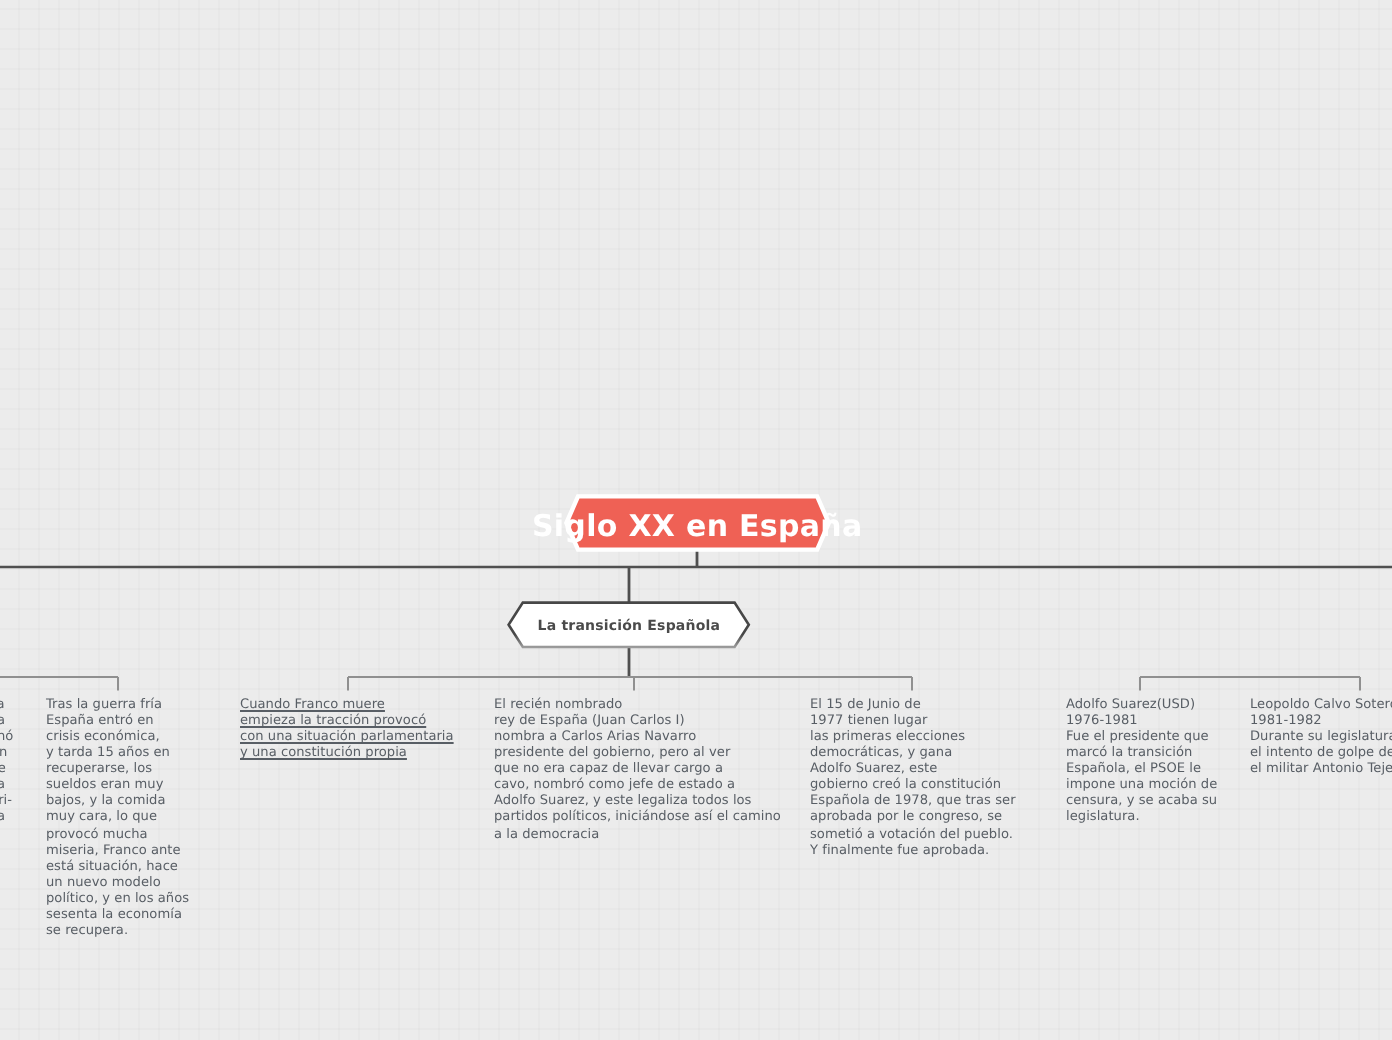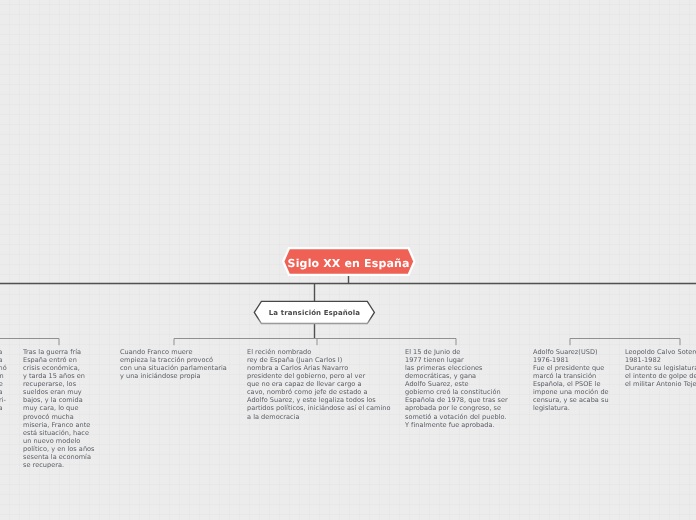--- a/index.html
+++ b/index.html
@@ -42,40 +42,40 @@
       <path d="M680 338.5 L680 345.2" stroke="#909090" stroke-width="1" fill="none"></path>
       <path d="M-10 338.5 L59 338.5" stroke="#909090" stroke-width="1" fill="none"></path>
       <path d="M174 338.5 L456 338.5" stroke="#909090" stroke-width="1" fill="none"></path>
       <path d="M570 338.5 L680 338.5" stroke="#909090" stroke-width="1" fill="none"></path>
     </svg>
 
   <div class="nodebox" id="root-node" style="left: 278.8px; top: 243.6px; width: 139.6px; height: 35px;">
     <svg id="root-node-shape" width="139.6" height="35" style="position: absolute; left: 0px; top: 0px;">
         <path d="M4.20 17.50L10.00 4.20L129.60 4.20L135.40 17.50L129.60 30.80L10.00 30.80Z" fill="#ef6155" stroke="#ffffff" stroke-width="2.2" stroke-linejoin="miter"></path>
       </svg>
-    <div class="nodelabel" id="root-node-label" style="color: rgb(255, 255, 255); font-size: 11px; letter-spacing: 0.15px; padding-top: 2.4px;">Siglo XX en España</div>
+    <div class="nodelabel" id="root-node-label" style="color: rgb(255, 255, 255); font-size: 15px; letter-spacing: 0.15px; padding-top: 2.4px;">Siglo XX en España</div>
   </div>
 
   <div class="nodebox" id="branch-node" style="left: 251.1px; top: 297.8px; width: 126.7px; height: 28.8px;">
     <svg id="branch-node-shape" width="126.69999999999999" height="28.799999999999997" style="position: absolute; left: 0px; top: 0px;">
         <defs>
           <linearGradient id="branch-node-grad" x1="0" y1="0" x2="0" y2="1">
             <stop offset="0" stop-color="#474747"></stop>
             <stop offset="0.5" stop-color="#474747"></stop>
             <stop offset="0.72" stop-color="#474747"></stop>
             <stop offset="1" stop-color="#9b9b9b"></stop>
           </linearGradient>
         </defs>
         <path d="M3.30 14.40L10.40 3.30L116.30 3.30L123.40 14.40L116.30 25.50L10.40 25.50Z" fill="#ffffff" stroke="url(#branch-node-grad)" stroke-width="1.3" stroke-linejoin="miter"></path>
       </svg>
     <div class="nodelabel" id="branch-node-label" style="color: rgb(74, 74, 74); font-size: 7px; letter-spacing: 0.1px; padding-top: 1.2px; text-align: center;">La transición Española</div>
   </div>
 
   <div id="leaves">
       <div class="leaf clipped" style="left: 0px; top: 348px;"><div class="leaf-line" style="top: 0px; width: 202.3px;">ia</div><div class="leaf-line" style="top: 8.07px; width: 202.6px;">ra</div><div class="leaf-line" style="top: 16.14px; width: 206.7px;">nó</div><div class="leaf-line" style="top: 24.21px; width: 203.7px;">an</div><div class="leaf-line" style="top: 32.28px; width: 202.9px;">se</div><div class="leaf-line" style="top: 40.35px; width: 202.6px;">ra</div><div class="leaf-line" style="top: 48.42px; width: 206px;">ri-</div><div class="leaf-line" style="top: 56.49px; width: 202.6px;">da</div></div>
       <div class="leaf" style="left: 23px; top: 348px;"><div class="leaf-line">Tras la guerra fría</div><div class="leaf-line">España entró en</div><div class="leaf-line">crisis económica,</div><div class="leaf-line">y tarda 15 años en</div><div class="leaf-line">recuperarse, los</div><div class="leaf-line">sueldos eran muy</div><div class="leaf-line">bajos, y la comida</div><div class="leaf-line">muy cara, lo que</div><div class="leaf-line">provocó mucha</div><div class="leaf-line">miseria, Franco ante</div><div class="leaf-line">está situación, hace</div><div class="leaf-line">un nuevo modelo</div><div class="leaf-line">político, y en los años</div><div class="leaf-line">sesenta la economía</div><div class="leaf-line">se recupera.</div></div>
-      <div class="leaf" style="left: 120px; top: 348px;"><div class="leaf-line">Cuando Franco muere</div><div class="leaf-line">empieza la tracción provocó</div><div class="leaf-line">con una situación parlamentaria</div><div class="leaf-line">y una iniciándose propia</div></div>
+      <div class="leaf" style="left: 120px; top: 348px; text-decoration: underline;"><div class="leaf-line">Cuando Franco muere</div><div class="leaf-line">empieza la tracción provocó</div><div class="leaf-line">con una situación parlamentaria</div><div class="leaf-line">y una constitución propia</div></div>
       <div class="leaf" style="left: 247px; top: 348px;"><div class="leaf-line">El recién nombrado</div><div class="leaf-line">rey de España (Juan Carlos I)</div><div class="leaf-line">nombra a Carlos Arias Navarro</div><div class="leaf-line">presidente del gobierno, pero al ver</div><div class="leaf-line">que no era capaz de llevar cargo a</div><div class="leaf-line">cavo, nombró como jefe de estado a</div><div class="leaf-line">Adolfo Suarez, y este legaliza todos los</div><div class="leaf-line">partidos políticos, iniciándose así el camino</div><div class="leaf-line">a la democracia</div></div>
       <div class="leaf" style="left: 405px; top: 348px;"><div class="leaf-line">El 15 de Junio de</div><div class="leaf-line">1977 tienen lugar</div><div class="leaf-line">las primeras elecciones</div><div class="leaf-line">democráticas, y gana</div><div class="leaf-line">Adolfo Suarez, este</div><div class="leaf-line">gobierno creó la constitución</div><div class="leaf-line">Española de 1978, que tras ser</div><div class="leaf-line">aprobada por le congreso, se</div><div class="leaf-line">sometió a votación del pueblo.</div><div class="leaf-line">Y finalmente fue aprobada.</div></div>
       <div class="leaf" style="left: 533px; top: 348px;"><div class="leaf-line">Adolfo Suarez(USD)</div><div class="leaf-line">1976-1981</div><div class="leaf-line">Fue el presidente que</div><div class="leaf-line">marcó la transición</div><div class="leaf-line">Española, el PSOE le</div><div class="leaf-line">impone una moción de</div><div class="leaf-line">censura, y se acaba su</div><div class="leaf-line">legislatura.</div></div>
       <div class="leaf" style="left: 625px; top: 348px;"><div class="leaf-line">Leopoldo Calvo Sotero</div><div class="leaf-line">1981-1982</div><div class="leaf-line">Durante su legislatura</div><div class="leaf-line">el intento de golpe de</div><div class="leaf-line">el militar Antonio Teje</div></div>
     </div>
 </div>
 
 </body></html>

